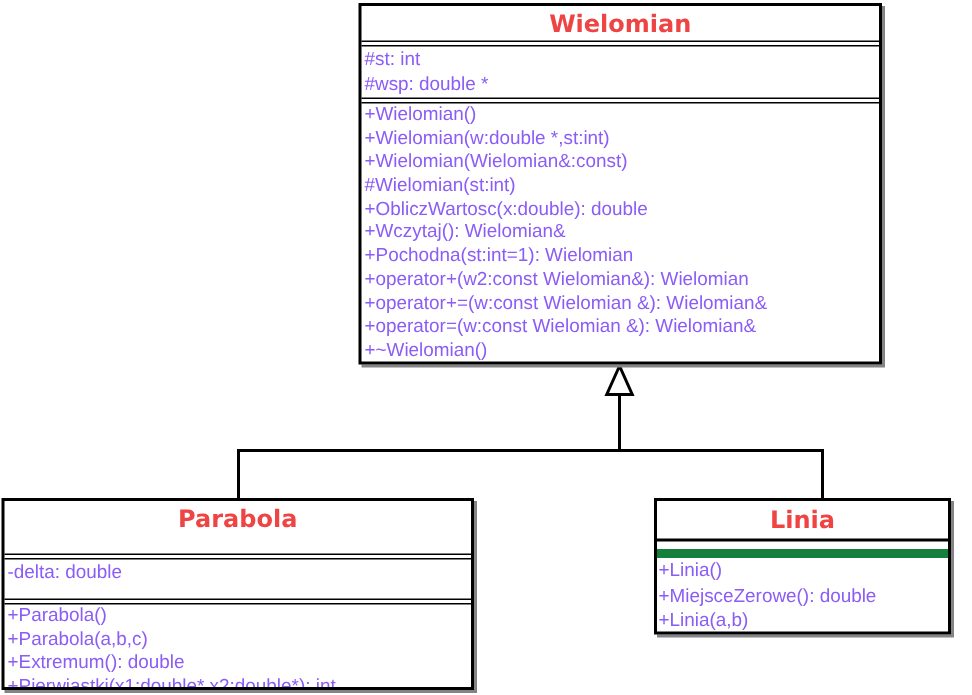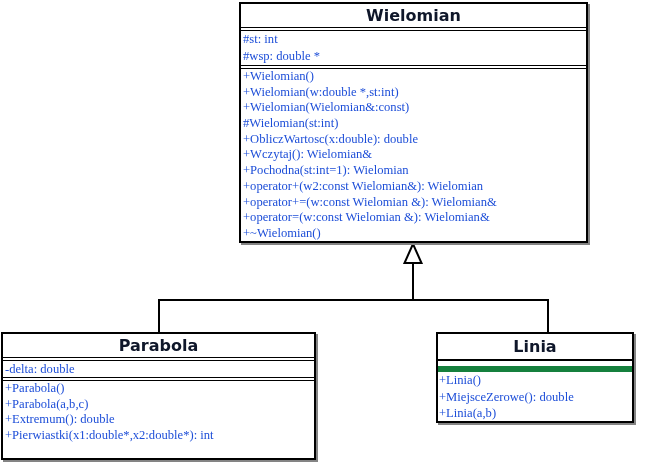--- a/index.html
+++ b/index.html
@@ -19,41 +19,41 @@
   .class-box {
     position: absolute;
     box-sizing: border-box;
     display: flex;
     flex-direction: column;
     background: #ffffff;
     border: 2px solid #000000;
     box-shadow: 2px 2px 0 #848484;
   }
   #box-wielomian { left: 239px; top: 2px;   width: 349px; height: 241px; }
-  #box-parabola  { left: 1px;   top: 332px; width: 315px; height: 128px; }
+  #box-parabola  { left: 1px;   top: 332px; width: 315px; height: 128px; gap: 12px; }
   #box-linia     { left: 436px; top: 332px; width: 198px; height: 91px;  }
 
   .class-title {
     font-family: "DejaVu Sans", sans-serif;
     font-weight: bold;
     font-size: 16px;
     line-height: 19px;
     text-align: center;
     padding: 2px 0;
-    color: #0f172a;
+    color: #ef4444;
   }
   #box-linia .class-title { padding: 3px 0; }
 
   .attrs, .methods {
     box-sizing: border-box;
     border-top: 4px double #000000;
     padding: 0 2px;
-    font-family: Liberation Serif, serif;
+    font-family: Liberation Sans, sans-serif;
     font-size: 12.6px;
-    color: #1d4ed8;
+    color: #8b5cf6;
     overflow: hidden;
   }
   .methods { flex: 1 1 auto; }
   .member { white-space: pre; }
   .attrs .member   { line-height: 17px; }
   .methods .member { line-height: 15.7px; }
 
   #box-parabola .attrs .member { line-height: 16px; }
 
   #box-linia .attrs   { border-top: 2px solid #000; flex: 0 0 7px; padding: 0; }

